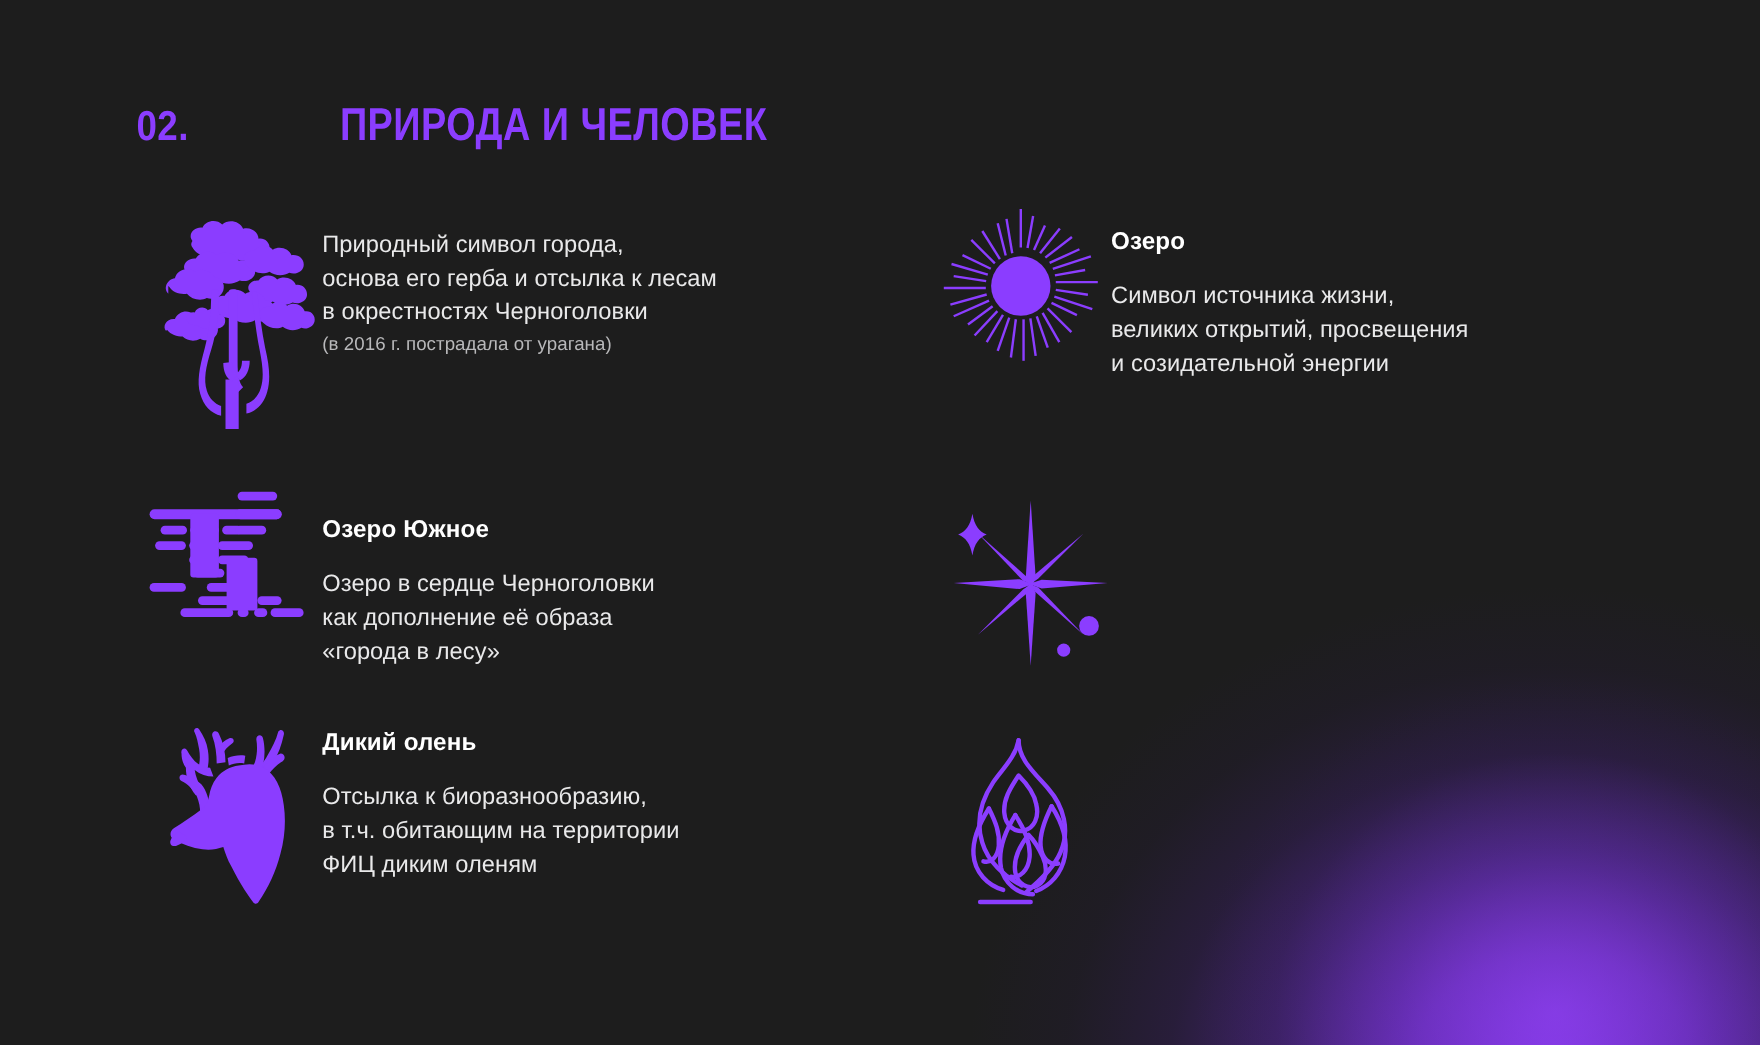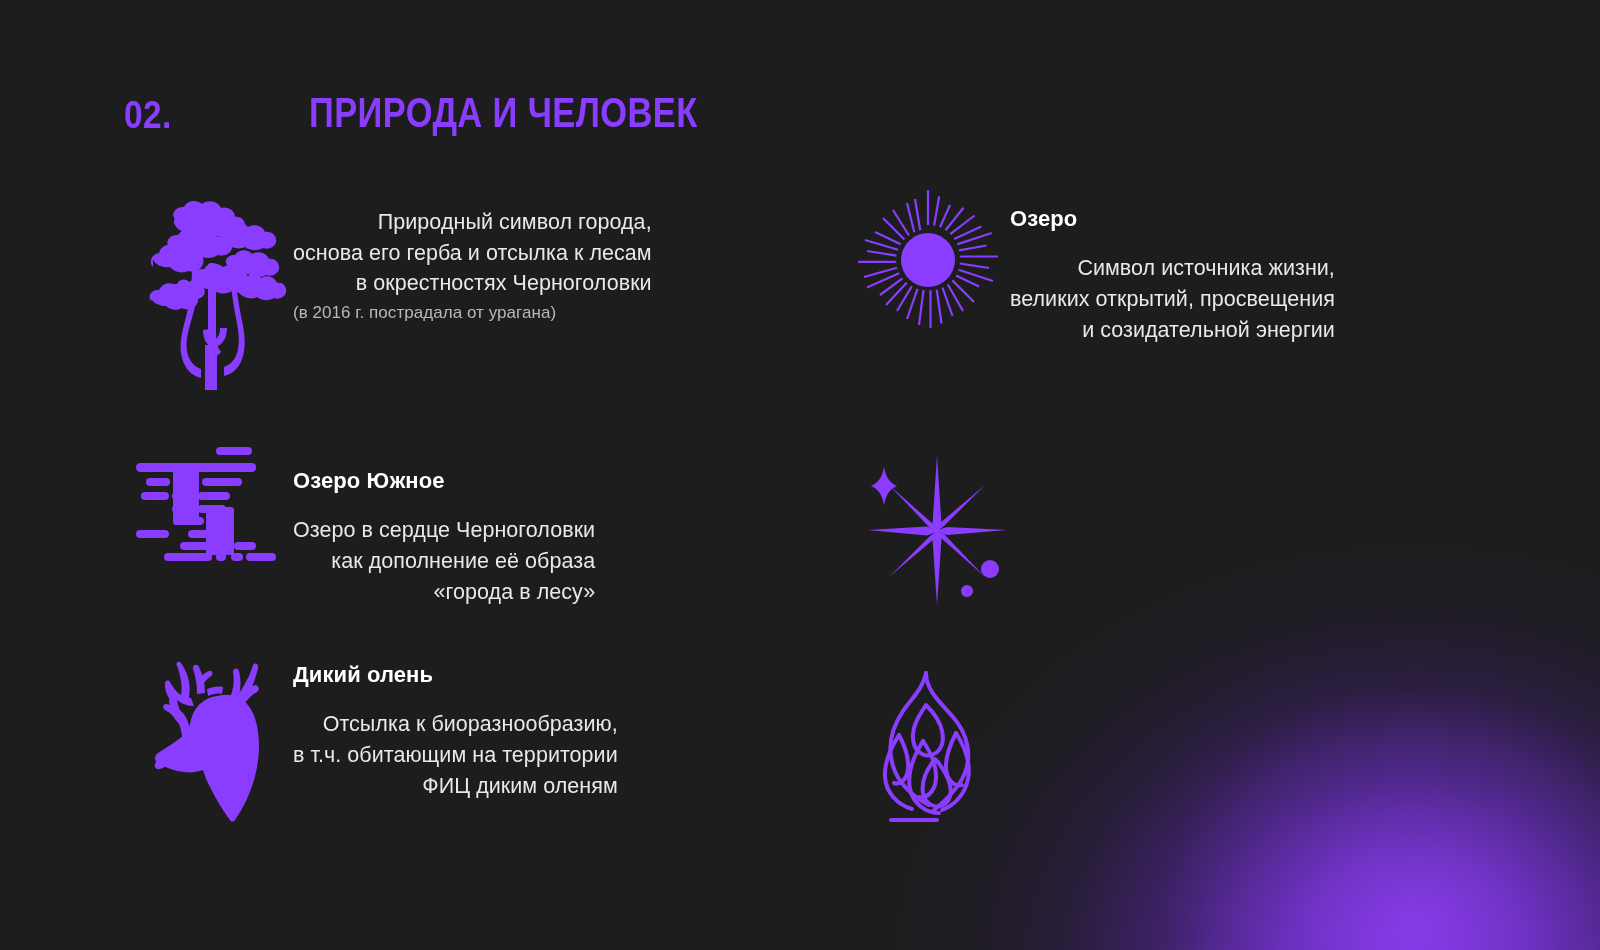--- a/index.html
+++ b/index.html
@@ -113,21 +113,20 @@
     line-height:1.1;
     margin-bottom:22px;
     letter-spacing:0.1px;
   }
   .entry-desc {
     font-size:21.5px;
     font-weight:400;
     color:#e9e9ea;
     line-height:1.43;
     letter-spacing:0.05px;
-    text-align:right;
   }
   .entry-note {
     font-size:17px;
     font-weight:400;
     color:#b8b8ba;
     line-height:1.45;
     margin-top:2px;
     letter-spacing:0.05px;
   }
 </style>

